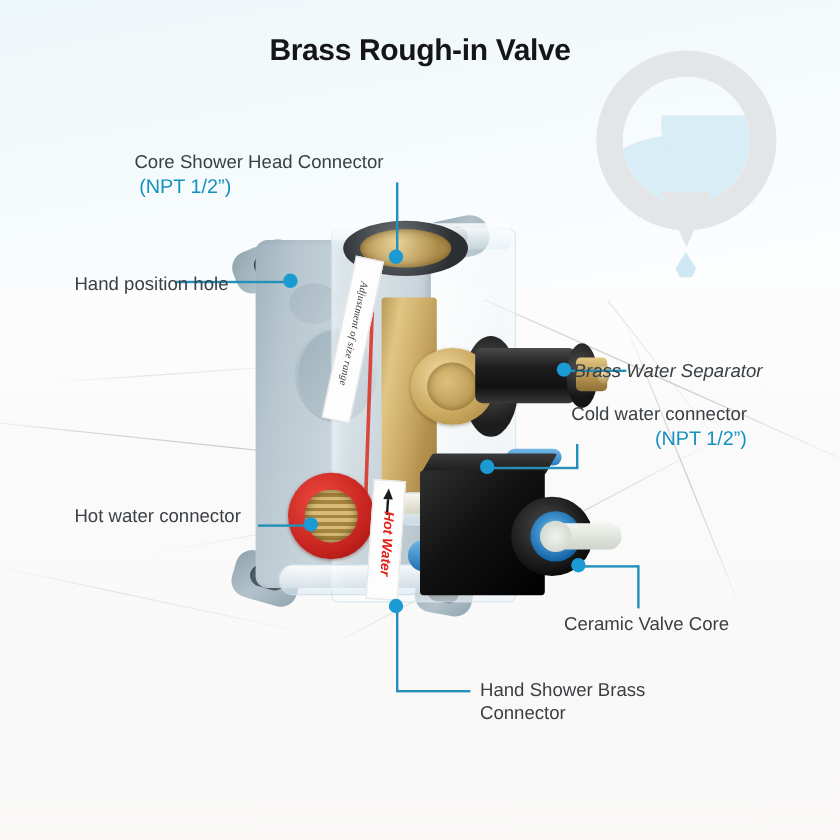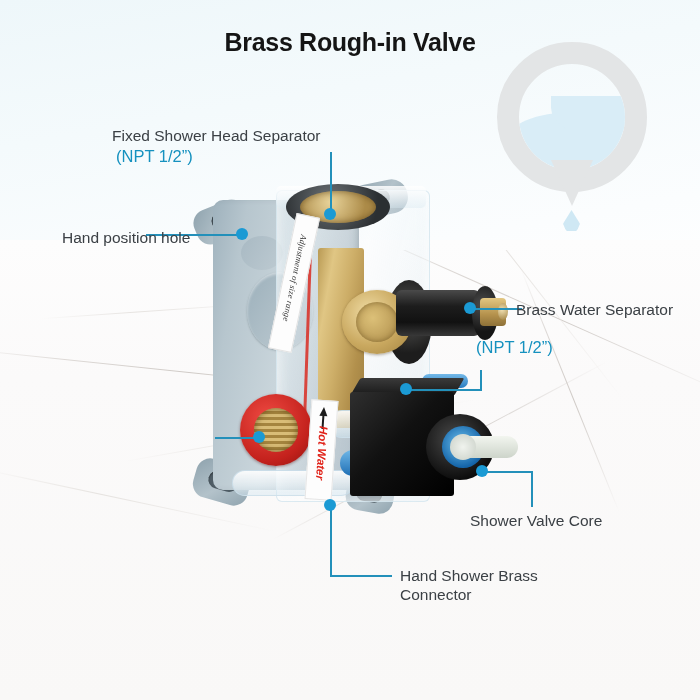--- a/index.html
+++ b/index.html
@@ -57,21 +57,21 @@
     font-size:25px;font-weight:bold;color:#151515;letter-spacing:-.3px;
   }
 
   
   .lbl{position:absolute;color:#3b4045;font-size:15.5px;line-height:19px;white-space:nowrap;}
   .lbl .sub{color:#1591bf;display:block;font-size:16.5px;line-height:22px;}
 
   .l-shower{left:112px;top:126px;}
   .l-shower .sub{margin-left:4px;}
   .l-hole{left:62px;top:228px;}
-  .l-sep{left:516px;top:300px;}
+  .l-sep{left:478px;top:300px;font-style:italic;}
   .l-cold{left:476px;top:336px;}
   .l-cold .sub{text-align:right;}
   .l-hot{left:62px;top:421px;}
   .l-core{left:470px;top:511px;}
   .l-hand{left:400px;top:566px;width:170px;white-space:normal;}
 
   
   .lead{position:absolute;background:#2390ba;}
   .lead.h{height:1.6px;}
   .lead.v{width:1.6px;}
@@ -383,41 +383,43 @@
 
   <div class="lead h" style="left:482px;top:471px;width:50px;"></div>
   <div class="lead v" style="left:531px;top:471px;height:36px;"></div>
   <div class="dot" style="left:476px;top:465px;"></div>
 
   <div class="lead v" style="left:330px;top:510px;height:66px;"></div>
   <div class="lead h" style="left:330px;top:575px;width:62px;"></div>
   <div class="dot" style="left:324px;top:499px;"></div>
 
   <div class="lbl l-shower">
-    <span>Fixed Shower Head Separator</span>
+    <span>Core Shower Head Connector</span>
     <span class="sub">(NPT 1/2”)</span>
   </div>
 
   <div class="lbl l-hole">
     <span>Hand position hole</span>
   </div>
 
   <div class="lbl l-sep">
     <span>Brass Water Separator</span>
   </div>
 
   <div class="lbl l-cold">
+    <span>Cold water connector</span>
     <span class="sub">(NPT 1/2”)</span>
   </div>
 
   <div class="lbl l-hot">
+    <span>Hot water connector</span>
   </div>
 
   <div class="lbl l-core">
-    <span>Shower Valve Core</span>
+    <span>Ceramic Valve Core</span>
   </div>
 
   <div class="lbl l-hand">
     <span>Hand Shower Brass Connector</span>
   </div>
 
 
 </div>
 
 </body></html>

